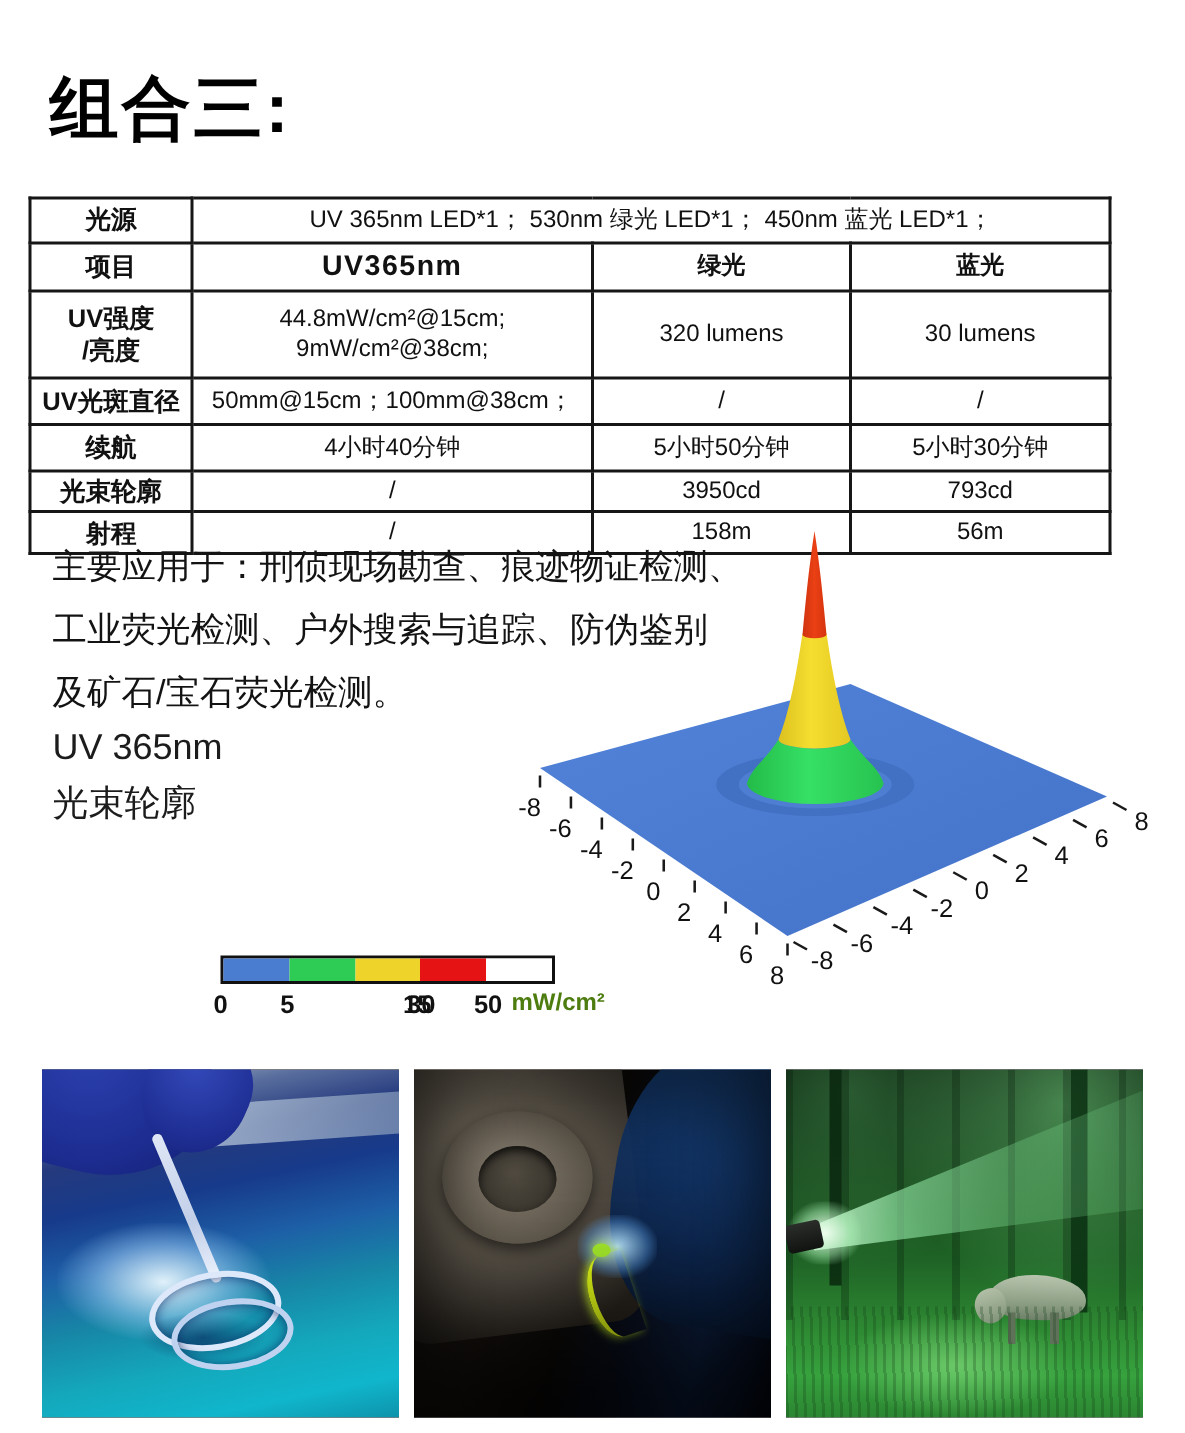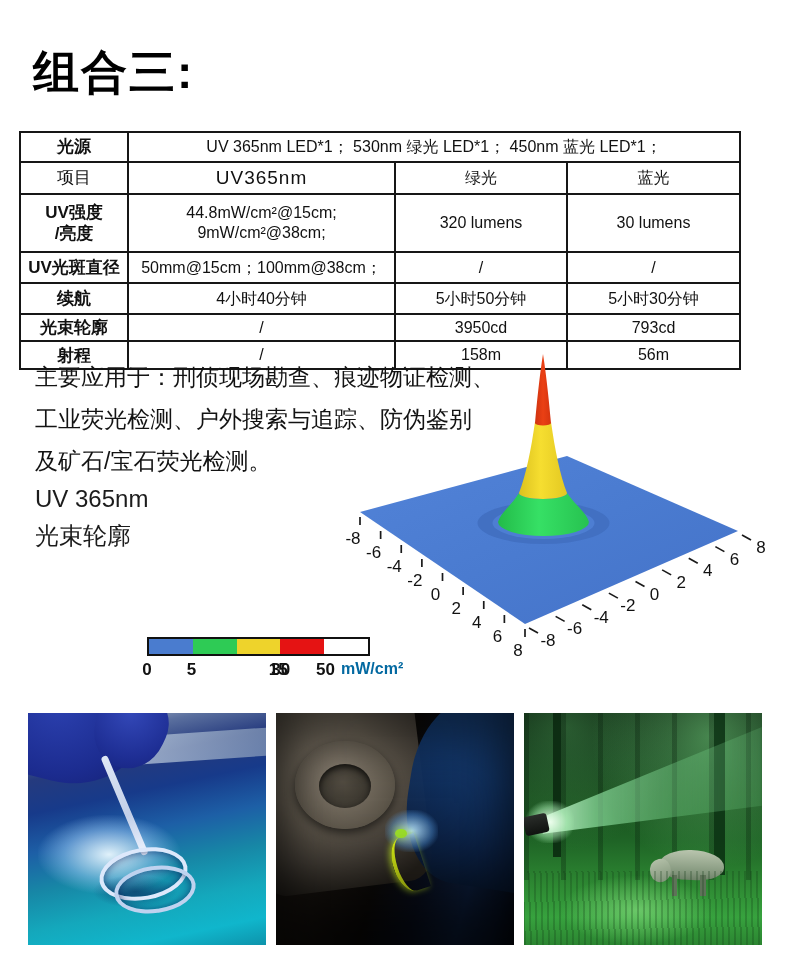--- a/index.html
+++ b/index.html
@@ -9,21 +9,21 @@
   
   #title{position:absolute;left:33px;top:42px;font-size:46px;font-weight:900;
          letter-spacing:2px;color:#000;text-align:center;}
 
   
   #spec{position:absolute;left:19px;top:131px;width:720px;border-collapse:collapse;table-layout:fixed;}
   #spec td{border:2px solid #161616;text-align:center;vertical-align:middle;
            font-size:16px;line-height:1.25;padding:2px 3px;white-space:pre-line;}
   #spec td.lab{font-weight:700;font-size:17px;}
   #spec tr.r-src td{height:24px;}
-  #spec tr.r-head td{height:26px;font-weight:400;}
+  #spec tr.r-head td{height:26px;font-weight:700;}
   #spec td.c-uvhead{font-size:19px;letter-spacing:1px;margin-left:20px;}
   #spec tr.r-int td{height:52px;}
   #spec tr.r-spot td{height:25px;}
   #spec tr.r-run td{height:25px;}
   #spec tr.r-max td{height:21px;}
   #spec tr.r-rng td{height:22px;}
 
   
   #desc{position:absolute;left:35px;top:356px;width:480px;font-size:23px;
         line-height:42px;white-space:pre-line;color:#131313;}
@@ -35,21 +35,21 @@
   #plot3d{position:absolute;left:330px;top:340px;width:445px;height:335px;}
   #plot3d text{font-size:17px;fill:#111;text-anchor:middle;}
   #plot3d line.tick{stroke:#1a1a1a;stroke-width:1.7;}
 
   
   #cb{position:absolute;left:147px;top:637px;width:223px;height:19px;
       border:2px solid #111;display:flex;box-sizing:border-box;}
   .cb-seg{flex:1 1 0;}
   #cb-labels{position:absolute;left:147px;top:660px;width:280px;height:22px;}
   .cb-num{position:absolute;top:0;transform:translateX(-50%);font-size:17px;font-weight:700;color:#111;}
-  #cb-unit{position:absolute;left:194px;top:0;font-size:16px;font-weight:700;color:#0369a1;}
+  #cb-unit{position:absolute;left:194px;top:0;font-size:16px;font-weight:700;color:#4d7c0f;}
 
   
   .photo{position:absolute;top:713px;width:238px;height:232px;overflow:hidden;background:#000;}
   .photo *{position:absolute;}
   #photo1{left:28px;}
   #photo2{left:276px;}
   #photo3{left:524px;}
 
   
   .p1-base{inset:0;background:linear-gradient(168deg,#47507a 0%,#8d9cba 7%,#5a6f9e 13%,

